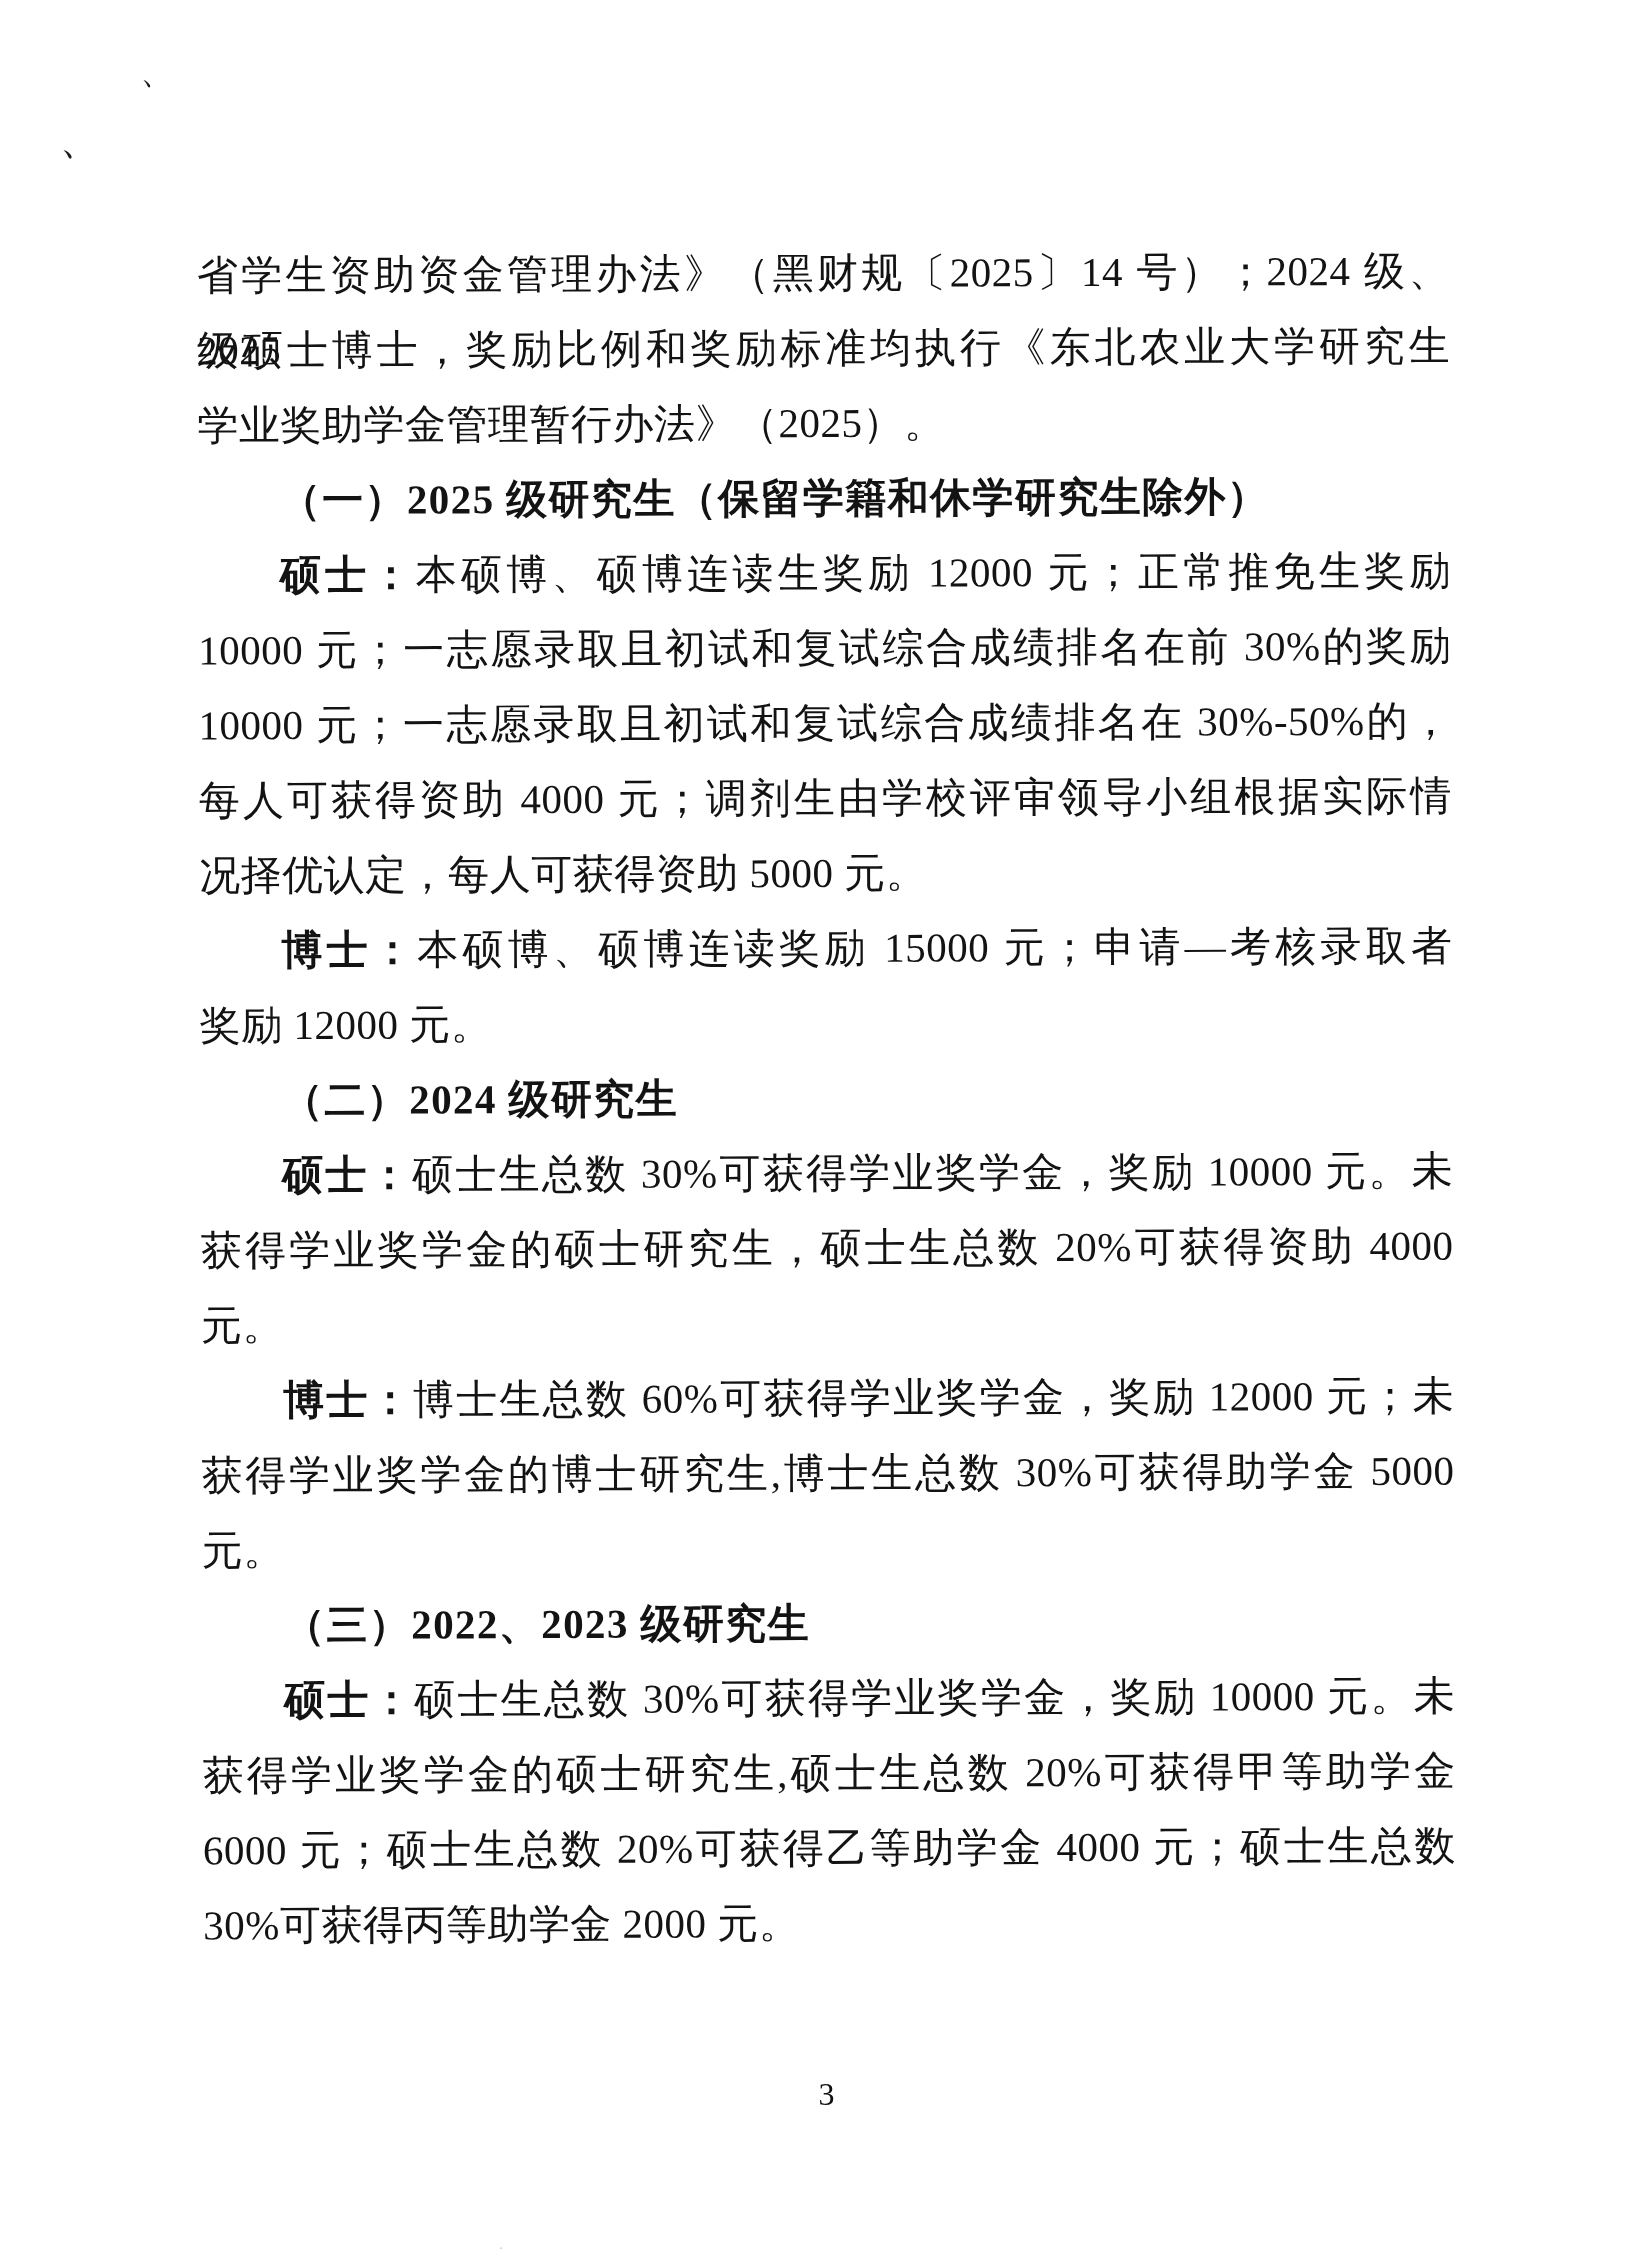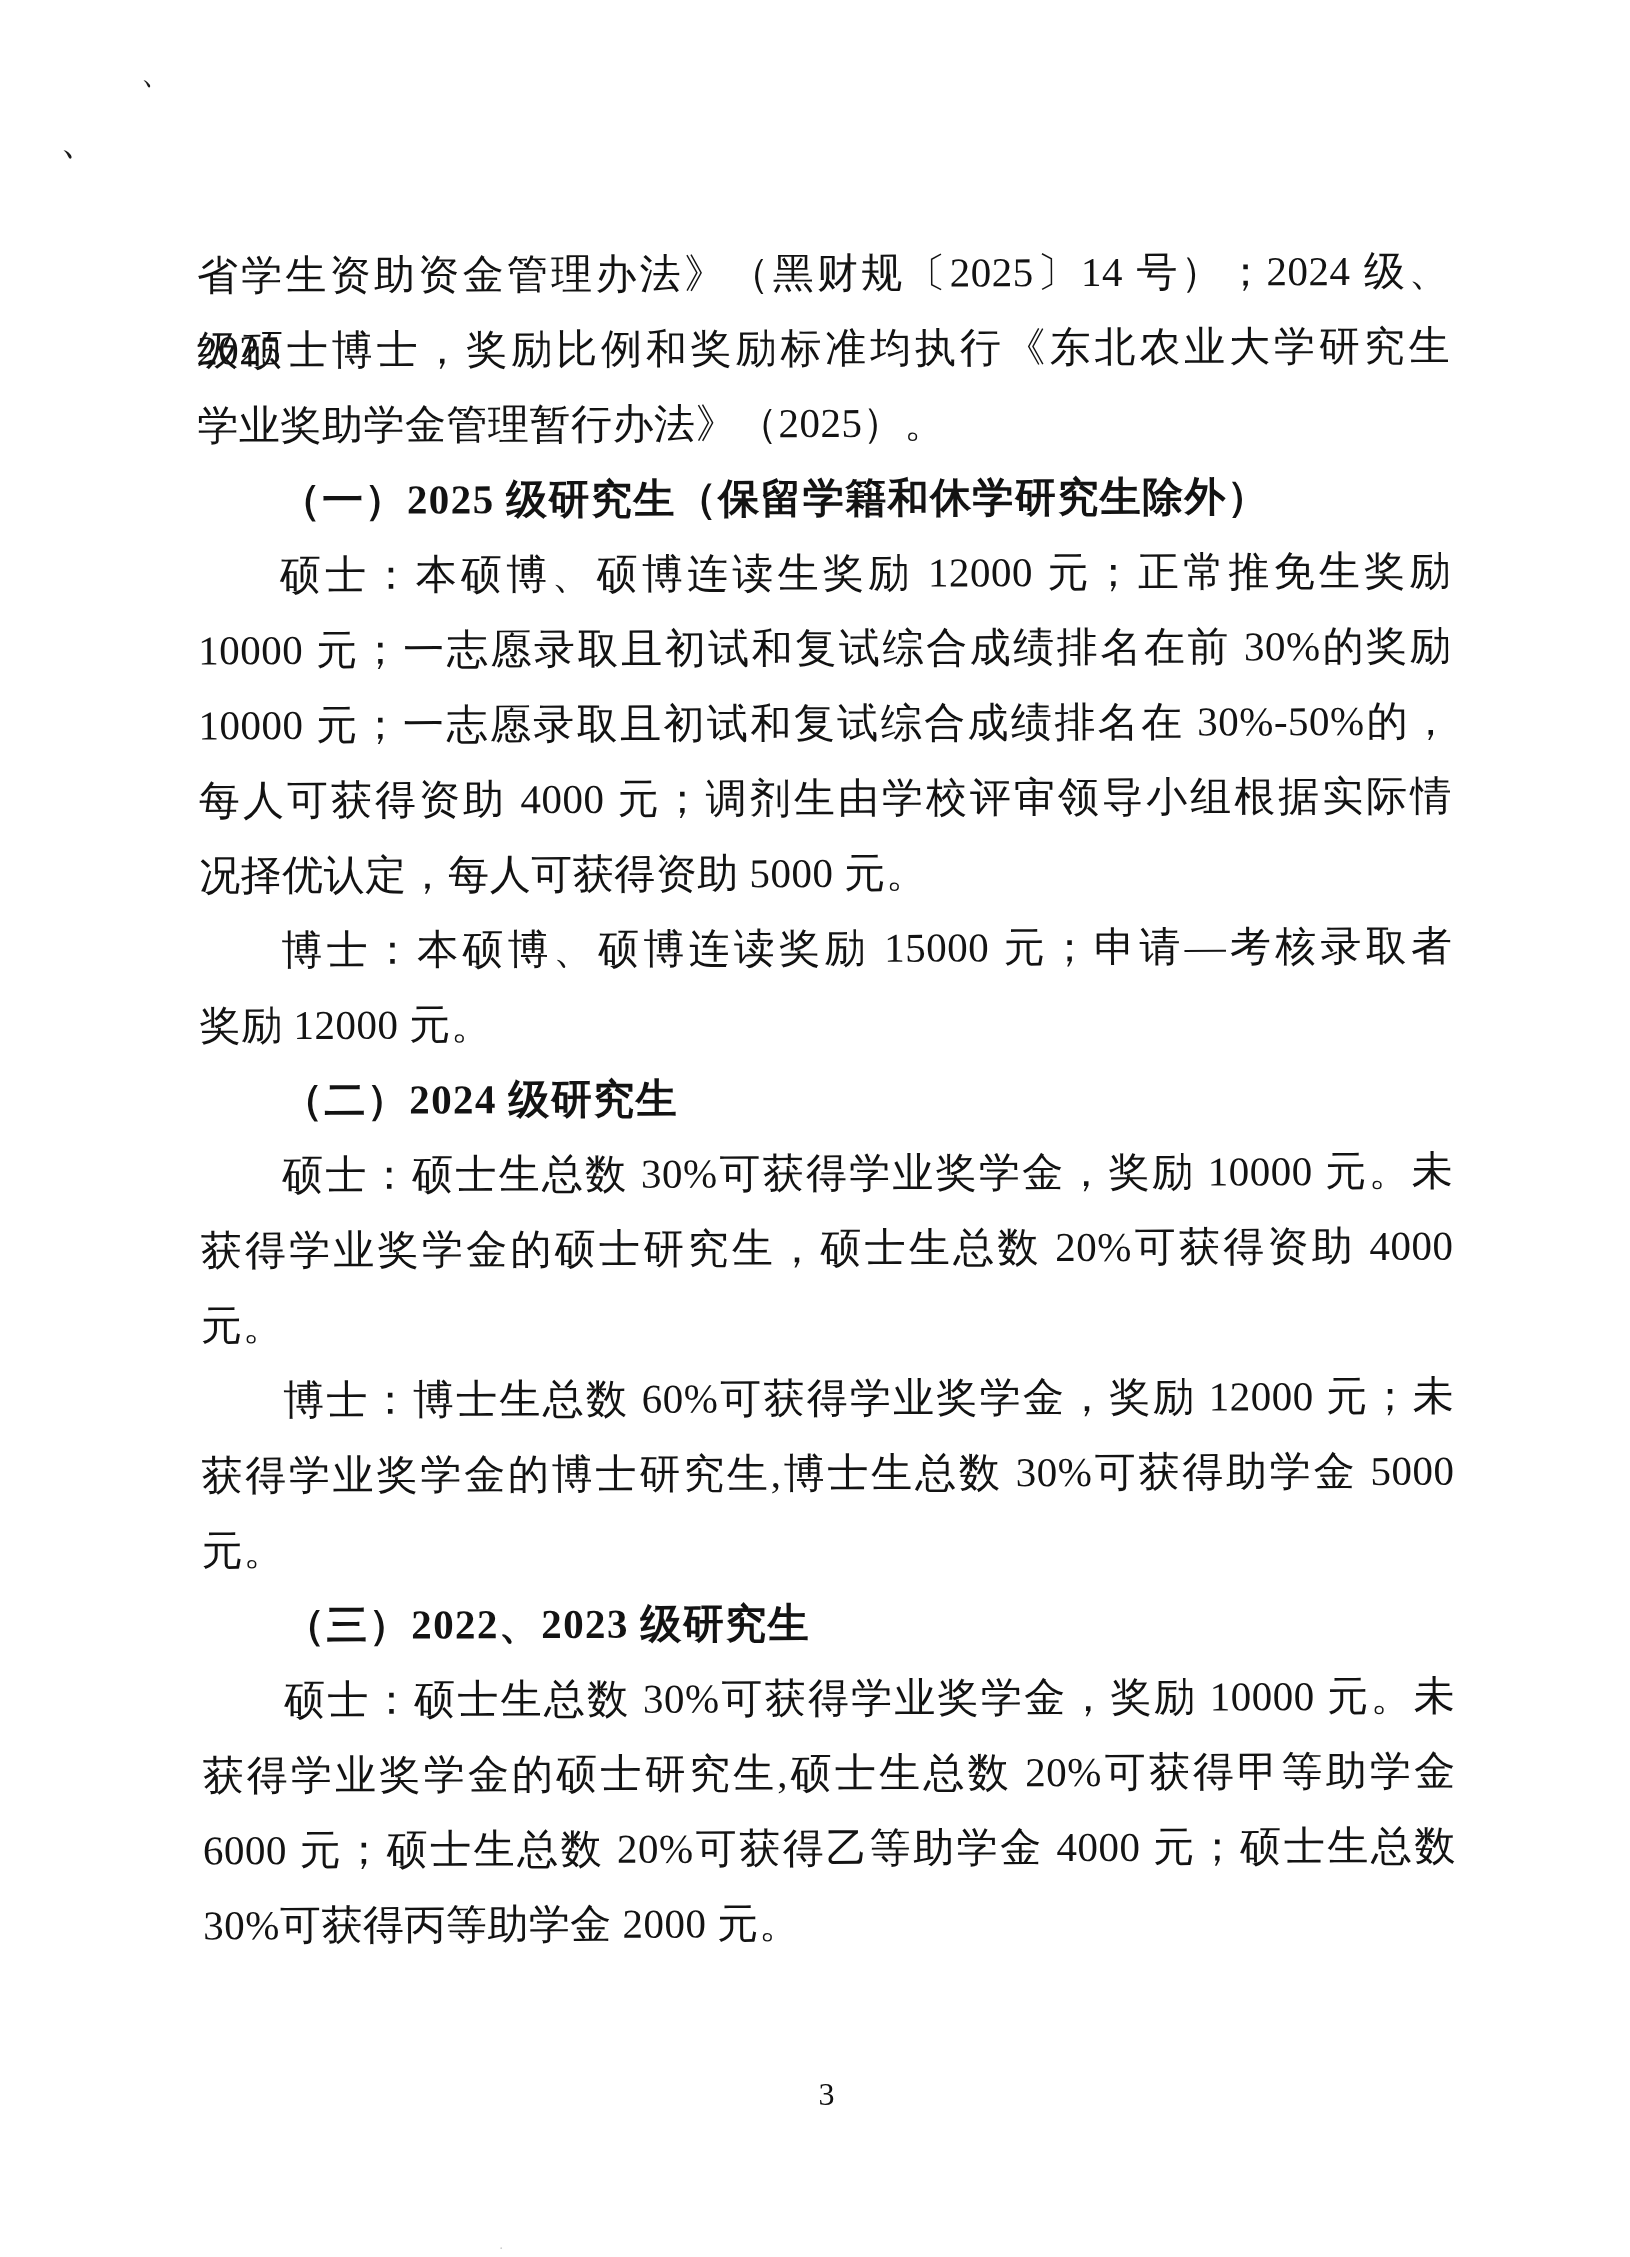--- a/index.html
+++ b/index.html
@@ -16,21 +16,21 @@
     transform-origin:50% 50%;
   }
   .line{
     height:75px;line-height:75px;font-size:41px;
     letter-spacing:0.5px;
     white-space:normal;
   }
   .line.j{text-align:justify;text-align-last:justify;}
   .line.l{text-align:left;}
   .line.indent{padding-left:82px;}
-  .line b{font-weight:400;}
+  .line b{font-weight:700;}
   .line.heading{font-weight:700;letter-spacing:1.4px;}
   .artifact{position:absolute;color:#1b1b1b;line-height:1;}
   .artifact.m1{left:141px;top:56px;font-size:34px;transform:rotate(4deg);}
   .artifact.m2{left:60px;top:120px;font-size:41px;transform:rotate(2deg);}
   .artifact.m3{left:500px;top:2237px;font-size:15px;color:#cccccc;transform:rotate(10deg);}
   .page-number{
     position:absolute;left:200px;top:2076px;width:1253px;
     text-align:center;font-size:32px;color:#101010;
   }
 </style>

